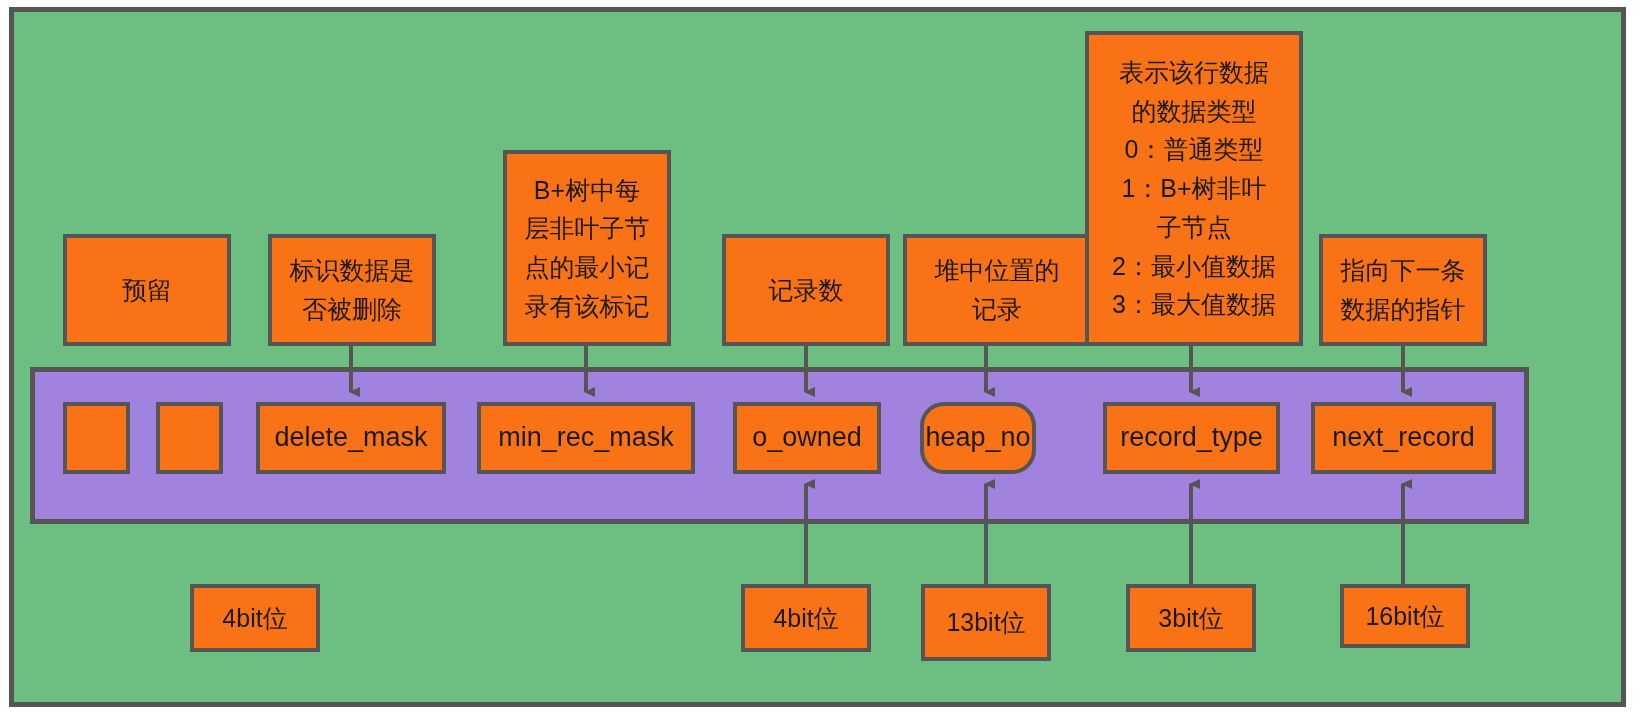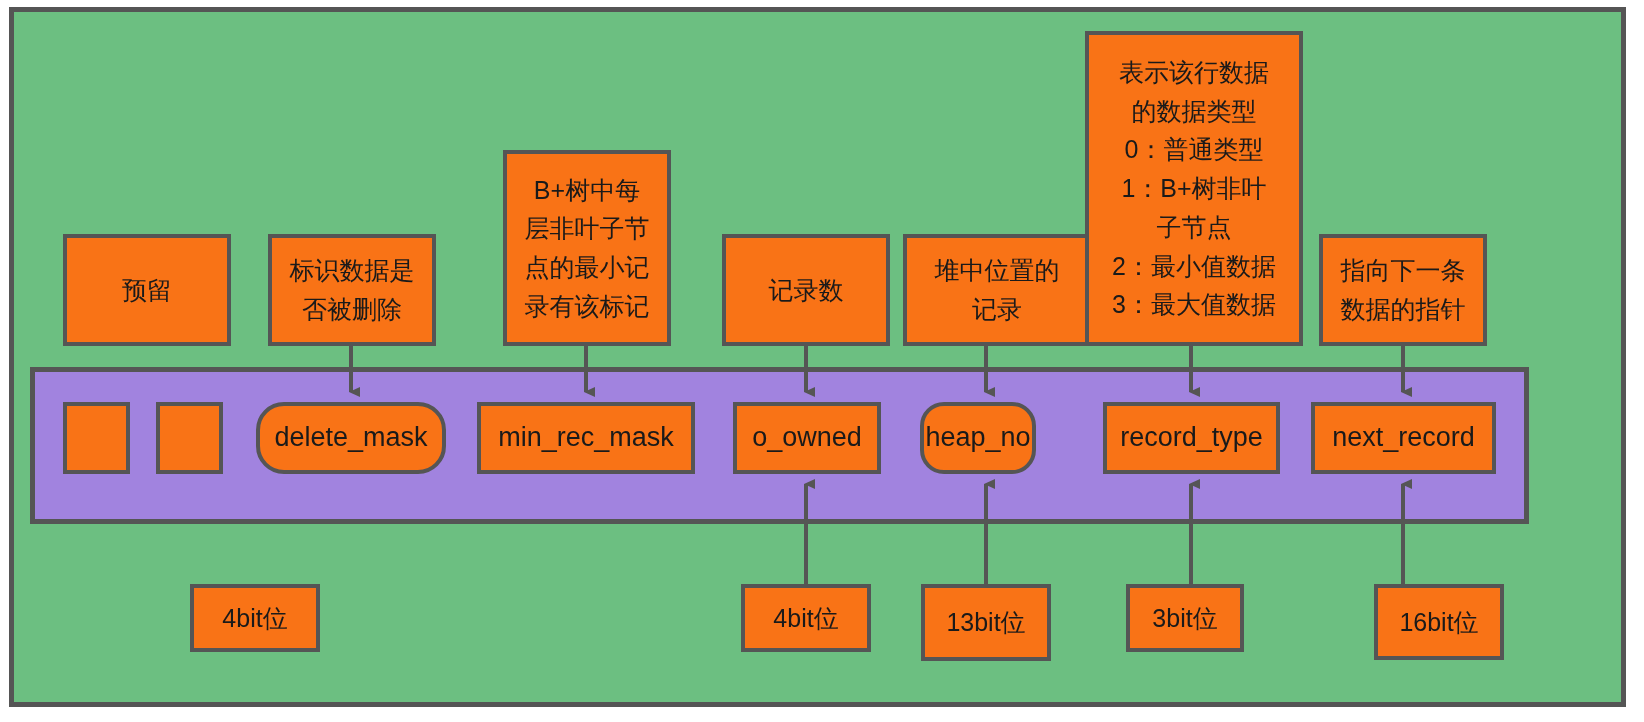--- a/index.html
+++ b/index.html
@@ -106,41 +106,41 @@
 2：最小值数据
 3：最大值数据</div>
 
   <div class="node desc" style="left:1319px; top:234px; width:168px; height:112px;">指向下一条
 数据的指针</div>
 
   <div class="node field" style="left:63px; top:402px; width:67px; height:72px;"></div>
 
   <div class="node field" style="left:156px; top:402px; width:67px; height:72px;"></div>
 
-  <div class="node field" style="left:256px; top:402px; width:190px; height:72px;border-radius:28px;">delete_mask</div>
+  <div class="node field" style="left:256px; top:402px; width:190px; height:72px;">delete_mask</div>
 
   <div class="node field" style="left:477px; top:402px; width:218px; height:72px;">min_rec_mask</div>
 
   <div class="node field" style="left:733px; top:402px; width:148px; height:72px;">o_owned</div>
 
   <div class="node field" style="left:920px; top:402px; width:116px; height:72px;border-radius:24px;">heap_no</div>
 
   <div class="node field" style="left:1311px; top:402px; width:185px; height:72px;">next_record</div>
 
   <div class="node field" style="left:1103px; top:402px; width:177px; height:72px;">record_type</div>
 
   <div class="node bits" style="left:190px; top:584px; width:130px; height:68px;">4bit位</div>
 
   <div class="node bits" style="left:741px; top:584px; width:130px; height:68px;">4bit位</div>
 
   <div class="node bits" style="left:921px; top:584px; width:130px; height:77px;">13bit位</div>
 
-  <div class="node bits" style="left:1126px; top:584px; width:118px; height:68px;">3bit位</div>
+  <div class="node bits" style="left:1126px; top:584px; width:130px; height:68px;">3bit位</div>
 
-  <div class="node bits" style="left:1374px; top:584px; width:130px; height:76px;">16bit位</div>
+  <div class="node bits" style="left:1340px; top:584px; width:130px; height:64px;">16bit位</div>
 
   <svg id="connectors" viewBox="0 0 1644 722" xmlns="http://www.w3.org/2000/svg">
     <defs>
       <marker id="arrow-down" markerWidth="12" markerHeight="12" refX="5" refY="9" orient="auto" markerUnits="userSpaceOnUse">
         <path d="M0,0 L10,0 L5,11 Z" fill="#555555"></path>
       </marker>
       <marker id="arrow-up" markerWidth="12" markerHeight="12" refX="5" refY="2" orient="auto" markerUnits="userSpaceOnUse">
         <path d="M5,0 L10,11 L0,11 Z" fill="#555555"></path>
       </marker>
     </defs>

